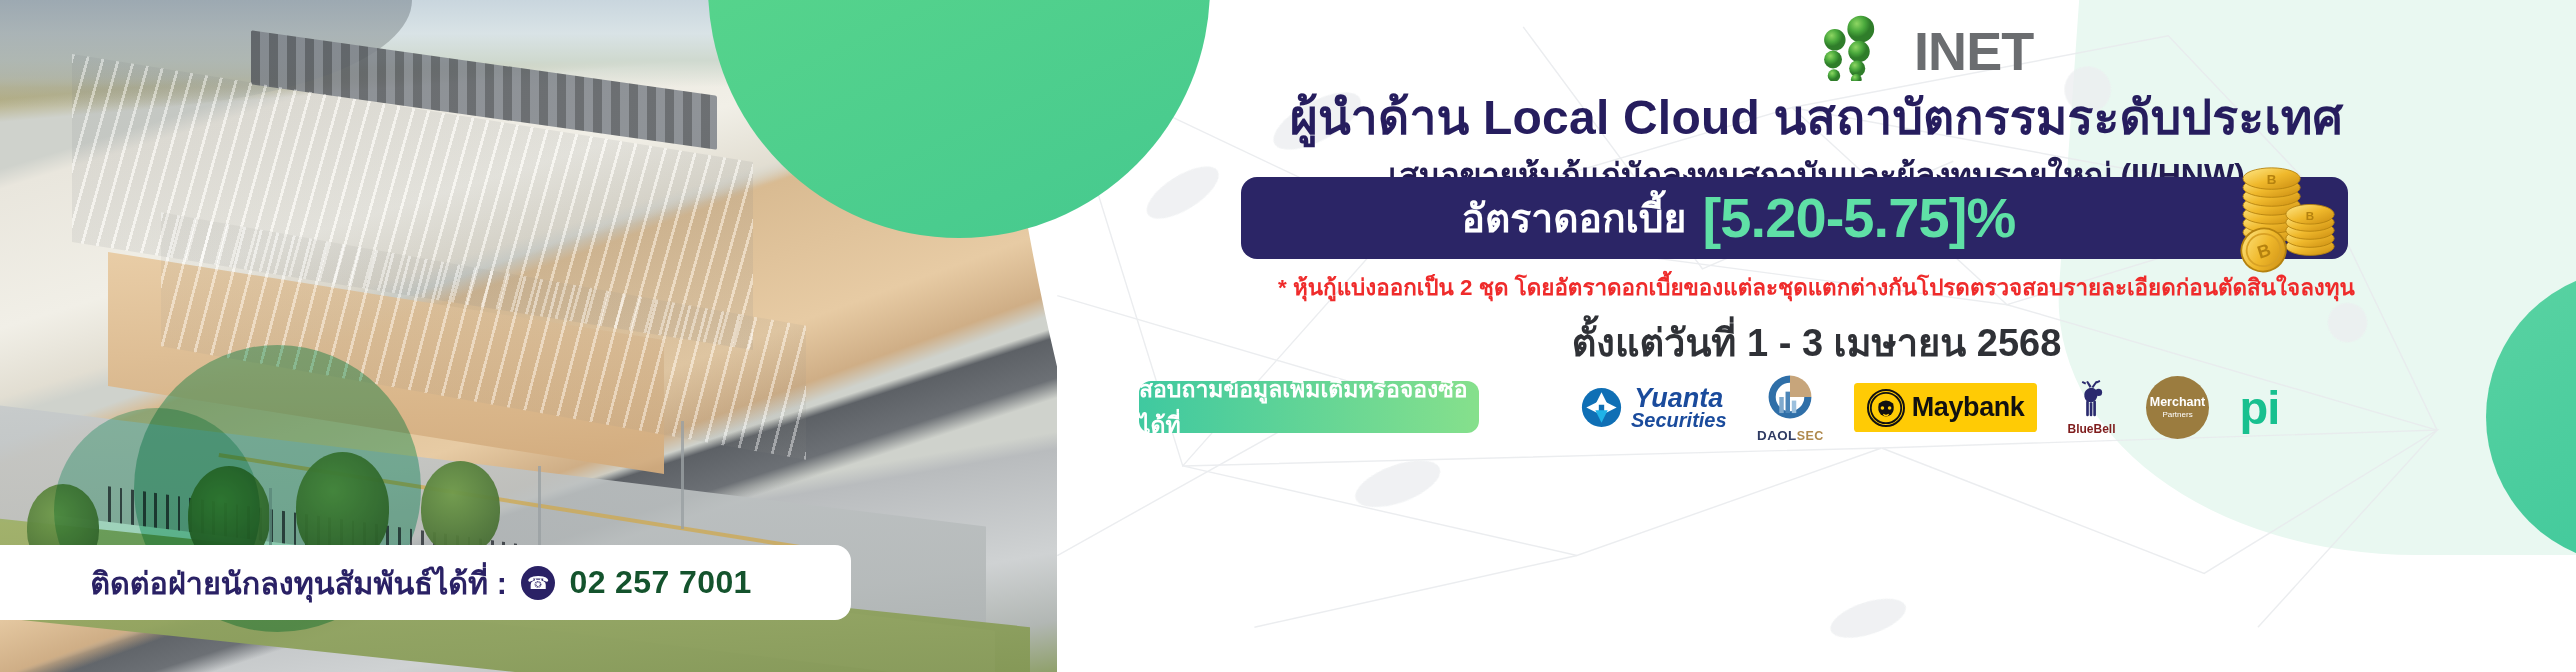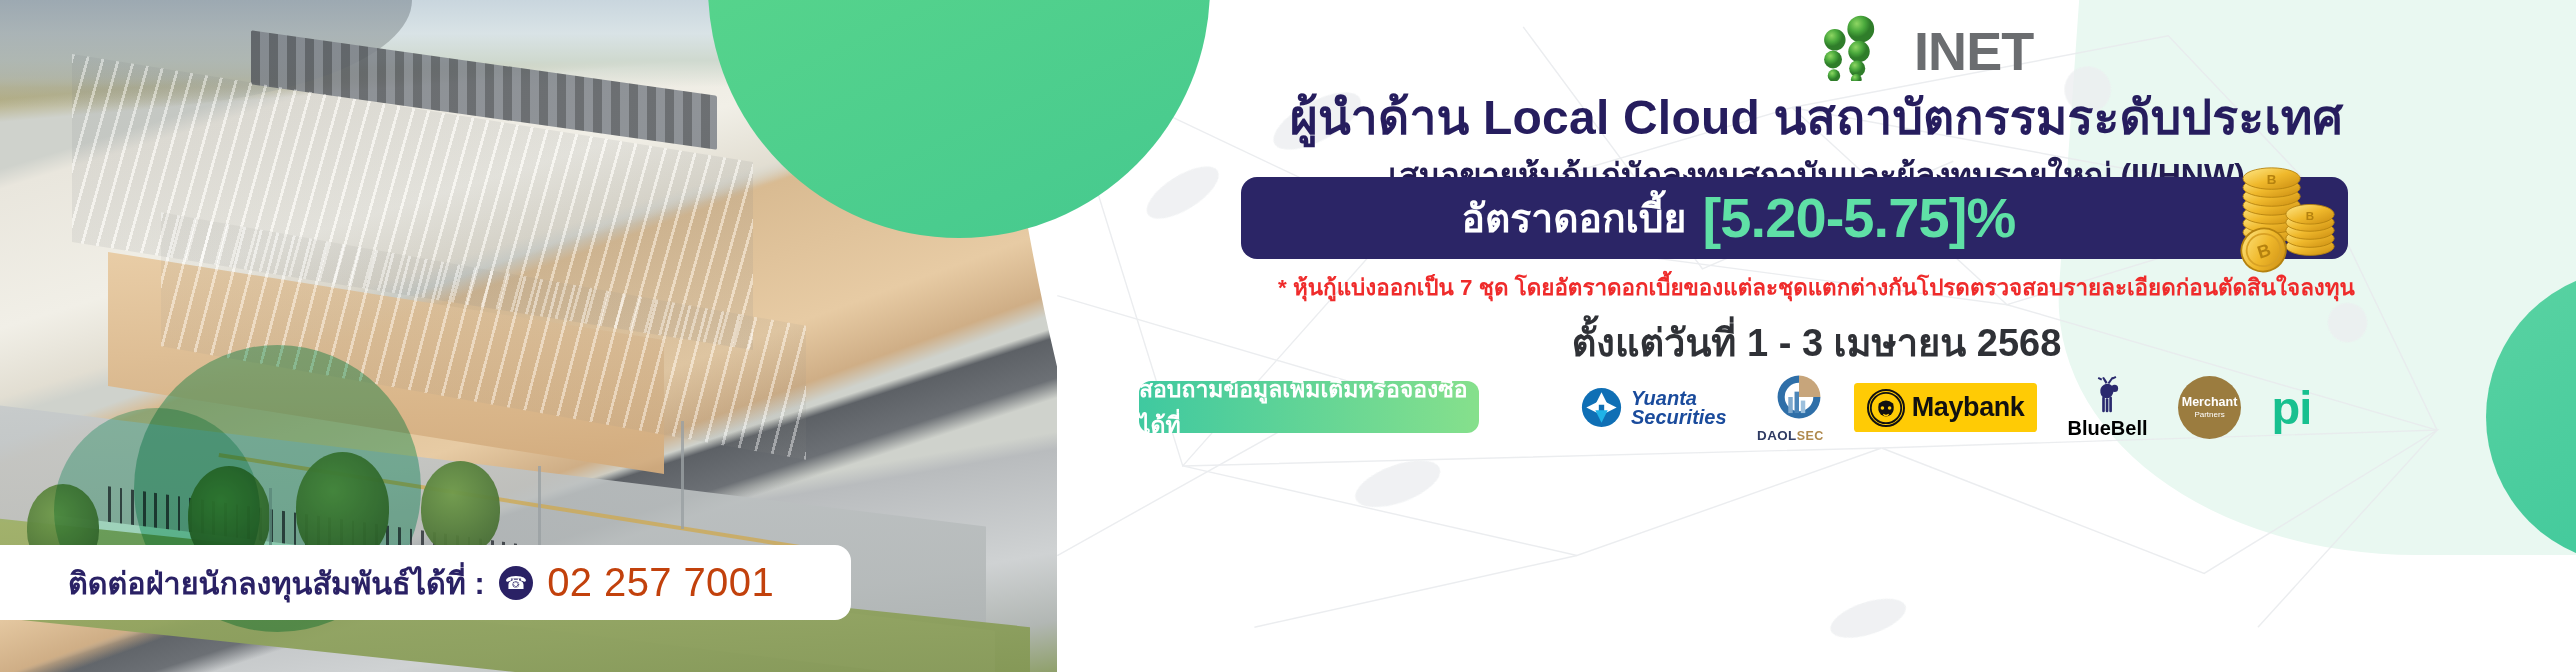--- a/index.html
+++ b/index.html
@@ -172,40 +172,40 @@
   .brokers{
     position:absolute;left:524px;top:369px;width:995px;height:77px;
     display:flex;align-items:center;gap:30.5px;
   }
   .broker{display:flex;align-items:center;height:77px;}
 
   
   .yuanta{display:flex;align-items:center;gap:9px;}
   .yuanta-mark{width:41px;height:41px;position:relative;}
   .yuanta-txt{line-height:1;font-style:italic;font-weight:700;color:#1a4b9c;}
-  .yuanta-txt .l1{font-size:20px;display:block;}
+  .yuanta-txt .l1{font-size:27px;display:block;text-align:center;}
   .yuanta-txt .l2{font-size:20px;display:block;margin-top:-1.8px;}
 
   
-  .daol{display:flex;flex-direction:column;align-items:flex-end;gap:6px;}
+  .daol{display:flex;flex-direction:column;align-items:center;gap:6px;}
   .daol-mark{width:50px;height:50px;position:relative;}
   .daol-txt{font-size:13.4px;font-weight:700;color:#2f3b63;letter-spacing:0.4px;}
   .daol-txt .sec{color:#b08a4e;font-weight:600;font-size:12.5px;}
 
   
   .maybank{
     background:#ffcb05;border-radius:3.6px;padding:5.4px 12.5px;display:flex;align-items:center;gap:7.2px;
   }
   .mb-tiger{width:34px;height:34px;border-radius:50%;border:2.7px solid #111;position:relative;background:#ffcb05;}
   .mb-txt{font-size:27px;font-weight:800;color:#111;letter-spacing:-0.4px;}
 
   
   .bluebell{display:flex;flex-direction:column;align-items:center;gap:1.8px;}
   .bb-mark{font-size:36px;line-height:1;color:#2a2a6e;}
-  .bb-txt{font-size:20px;font-weight:700;color:#000000;}
+  .bb-txt{font-size:12px;font-weight:700;color:#7f1d1d;}
 
   
   .merchant{
     width:63px;height:63px;border-radius:50%;background:#9b7c3f;
     display:flex;flex-direction:column;align-items:center;justify-content:center;color:#fff;
   }
   .merchant .m1{font-size:12.5px;font-weight:600;line-height:1;}
   .merchant .m2{font-size:8px;line-height:1;margin-top:1.8px;}
 
   
@@ -215,21 +215,21 @@
   .contact{
     position:absolute;left:-9px;top:545px;width:860px;height:75px;z-index:6;
     background:#ffffff;border-radius:0 16px 16px 0;
     display:flex;align-items:center;justify-content:center;gap:14.3px;
   }
   .contact-label{font-size:30.5px;font-weight:700;color:#2a2165;}
   .phone-icon{
     width:34px;height:34px;border-radius:50%;background:#2a2165;
     display:flex;align-items:center;justify-content:center;color:#fff;font-size:18px;
   }
-  .contact-number{font-size:40px;font-weight:400;color:#c2410c;letter-spacing:0.4px;}
+  .contact-number{font-size:32px;font-weight:700;color:#14532d;letter-spacing:0.4px;}
 </style>
 </head>
 <body>
 
 <div id="banner">
 
   <div class="mint-band"></div>
 
   <svg class="net" viewBox="0 0 2875 750" preserveAspectRatio="none">
     <g stroke="#e8eaed" stroke-width="1.6" fill="none">
@@ -347,21 +347,21 @@
           </g>
           <g transform="rotate(-18 36 112)">
             <ellipse cx="36" cy="112" rx="25" ry="24" fill="url(#gold)" stroke="#b5820f" stroke-width="2"></ellipse>
             <ellipse cx="36" cy="112" rx="19" ry="18" fill="none" stroke="#d8a124" stroke-width="2"></ellipse>
             <text x="36" y="120" font-size="20" font-weight="700" fill="#b5820f" text-anchor="middle">B</text>
           </g>
         </g>
       </svg>
     </div>
 
-    <div class="disclaimer">* หุ้นกู้แบ่งออกเป็น 7 ชุด โดยอัตราดอกเบี้ยของแต่ละชุดแตกต่างกันโปรดตรวจสอบรายละเอียดก่อนตัดสินใจลงทุน</div>
+    <div class="disclaimer">* หุ้นกู้แบ่งออกเป็น 2 ชุด โดยอัตราดอกเบี้ยของแต่ละชุดแตกต่างกันโปรดตรวจสอบรายละเอียดก่อนตัดสินใจลงทุน</div>
     <div class="daterange">ตั้งแต่วันที่ 1 - 3 เมษายน 2568</div>
 
     <div class="cta">
       <span>สอบถามข้อมูลเพิ่มเติมหรือจองซื้อได้ที่</span>
     </div>
 
     <div class="brokers">
 
       <div class="broker">
         <div class="yuanta">

